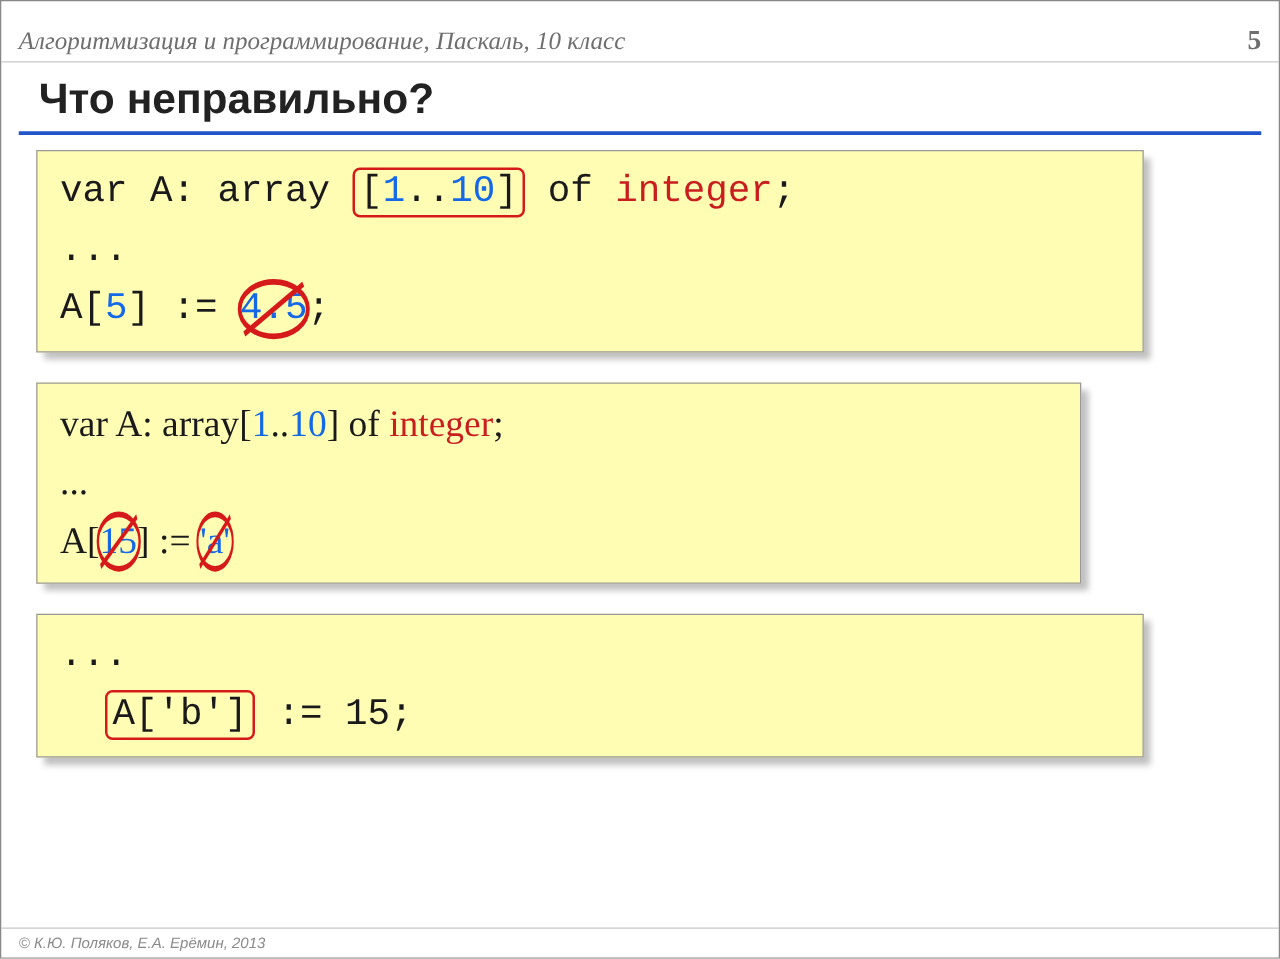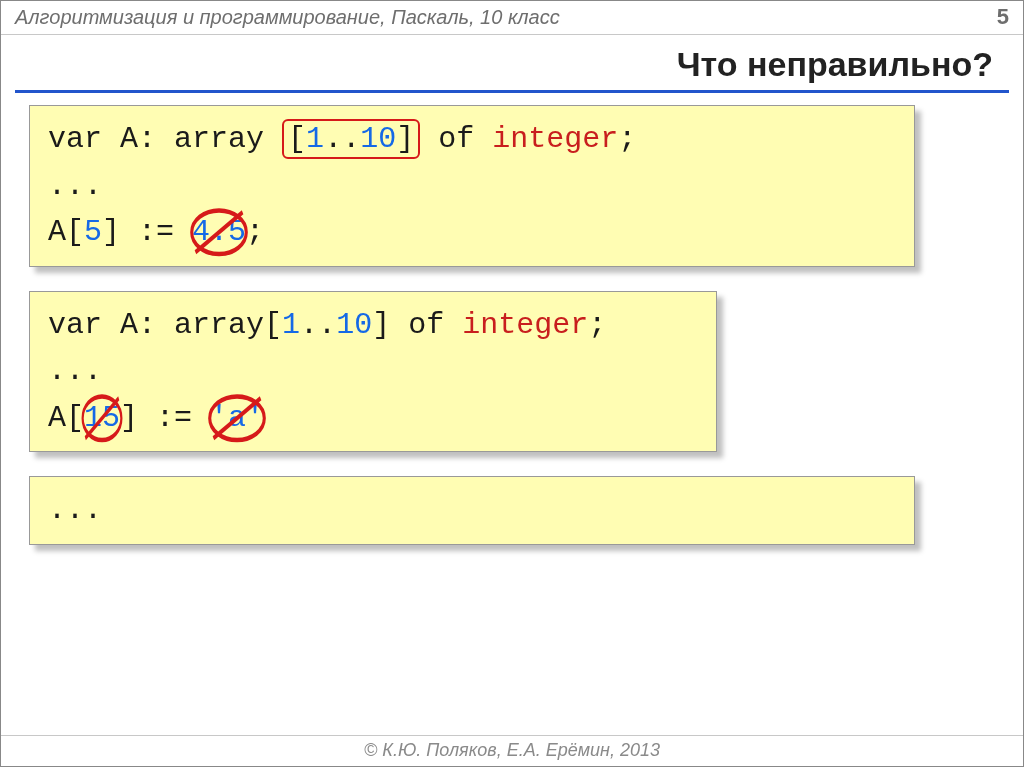--- a/index.html
+++ b/index.html
@@ -5,48 +5,48 @@
   * { box-sizing: border-box; margin: 0; padding: 0; }
   html, body { width: 1024px; height: 767px; font-family: Arial, Helvetica, sans-serif; background: #fff; }
   .slide {
     width: 1024px; height: 767px;
     border: 1px solid #888;
     position: relative;
     background: #fff;
     display: flex; flex-direction: column;
   }
   .header {
-    display: flex; justify-content: space-between; align-items: center;
-    padding: 3px 14px 4px 14px;
+    display: flex; justify-content: space-between; align-items: flex-end;
+    padding: 18px 14px 4px 14px;
     border-bottom: 1px solid #c8c8c8;
+    font-family: Liberation Serif, serif;
   }
   .header-left { color: #6e6e6e; font-style: italic; font-size: 20px; }
   .header-right { color: #6e6e6e; font-size: 22px; font-weight: bold; }
   .title {
     font-size: 34px; font-weight: bold; color: #222;
     padding: 10px 30px 6px 30px;
-    text-align: right;
   }
   .title-underline {
     height: 3px; background: #2255cc; margin: 0 14px;
   }
   .content { flex: 1; padding: 12px 44px 0 28px; }
   .codebox {
     background: #fffdb3;
     border: 1px solid #999;
     box-shadow: 6px 6px 5px rgba(0,0,0,0.25);
     padding: 10px 18px 10px 18px;
     margin-bottom: 24px;
     font-family: "Courier New", monospace;
     font-size: 30px;
     line-height: 1.55;
     position: relative;
   }
   .codebox.full { width: 886px; }
-  .codebox.short { width: 688px; }
+  .codebox.short { width: 836px; font-family: Liberation Serif, serif; }
   .kw { color: #1a1a1a; }
   .num { color: #1569e6; }   
   .type { color: #c81e1e; }
   .plain { color: #1a1a1a; }
   .red-box {
     border: 2px solid #d61a1a;
     border-radius: 6px;
     padding: 0 4px;
     display: inline-block;
     line-height: 1.2;
@@ -55,21 +55,21 @@
   .strike-wrap { position: relative; display: inline-block; }
   .strike-wrap svg.strike {
     position: absolute; left: -4px; top: -4px; right: -4px; bottom: -4px;
     width: calc(100% + 8px); height: calc(100% + 8px);
     pointer-events: none;
   }
   .footer {
     display: flex; justify-content: space-between; align-items: center;
     padding: 4px 14px 5px 14px;
     border-top: 1px solid #c8c8c8;
-    color: #8a8a8a; font-style: italic; font-size: 18px; flex-direction: column;
+    color: #8a8a8a; font-style: italic; font-size: 12px;
   }
 </style>
 </head>
 <body>
 
 <div class="slide">
 
   <div class="header">
     <div class="header-left">Алгоритмизация и программирование, Паскаль, 10 класс</div>
     <div class="header-right">5</div>
@@ -116,20 +116,23 @@
               <line x1="12" y1="52" x2="88" y2="8" stroke="#d61a1a" stroke-width="5"></line>
             </svg></span><span class="plain">]</span><span class="plain"> := </span><span class="strike-wrap"><span class="num">'a'</span><svg class="strike" viewBox="0 0 100 60" preserveAspectRatio="none">
               <ellipse cx="50" cy="30" rx="44" ry="24" fill="none" stroke="#d61a1a" stroke-width="5"></ellipse>
               <line x1="12" y1="52" x2="88" y2="8" stroke="#d61a1a" stroke-width="5"></line>
             </svg></span><span class="plain"></span>
       </div>
     </div>
 
     <div class="codebox full">
       <div class="plain">...</div>
+      <div class="nowrap">
+        <span class="plain" style="white-space:pre;">  </span><span class="red-box"><span class="plain">A</span><span class="plain">[</span><span class="plain">'b'</span><span class="plain">]</span></span><span class="plain"> := </span><span class="plain">15</span><span class="plain">;</span>
+      </div>
     </div>
 
   </div>
 
   <div class="footer">
     <div>© К.Ю. Поляков, Е.А. Ерёмин, 2013</div>
   </div>
 
 </div>
 

